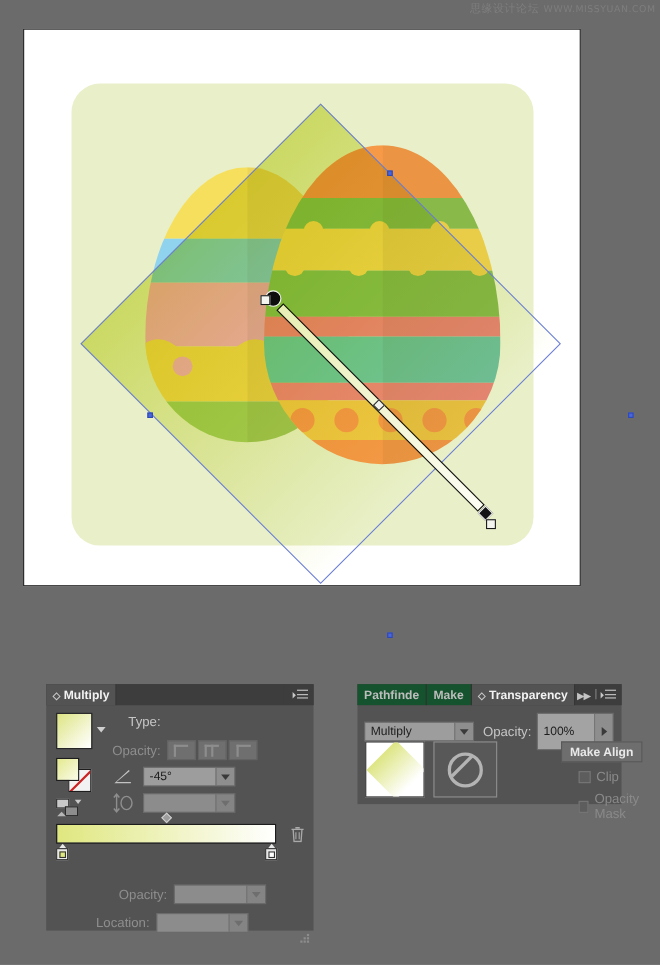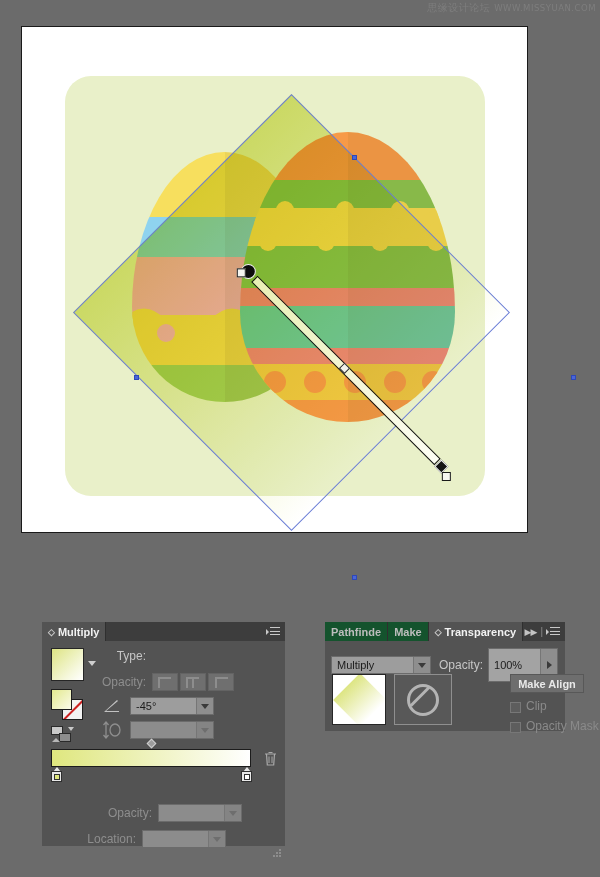--- a/index.html
+++ b/index.html
@@ -540,22 +540,23 @@
   #make-mask-btn {
     width: 74px; height: 19px;
     background: #6e6e6e;
     border: 1px solid #585858;
     box-sizing: border-box;
     color: #e9e9e9;
     font-size: 11px; font-weight: bold;
     display: flex; align-items: center; justify-content: center;
   }
   .chkrow {
-    display: flex; align-items: flex-end;
+    display: flex; align-items: center;
     margin-top: 6px;
+    margin-left: 16px;
   }
   .chkbox {
     width: 11px; height: 11px;
     background: #5d5d5d;
     border: 1px solid #777;
     box-sizing: border-box;
     margin-right: 5px;
   }
   .chkrow .lbl { color: #8a8a8a; }
 </style>

